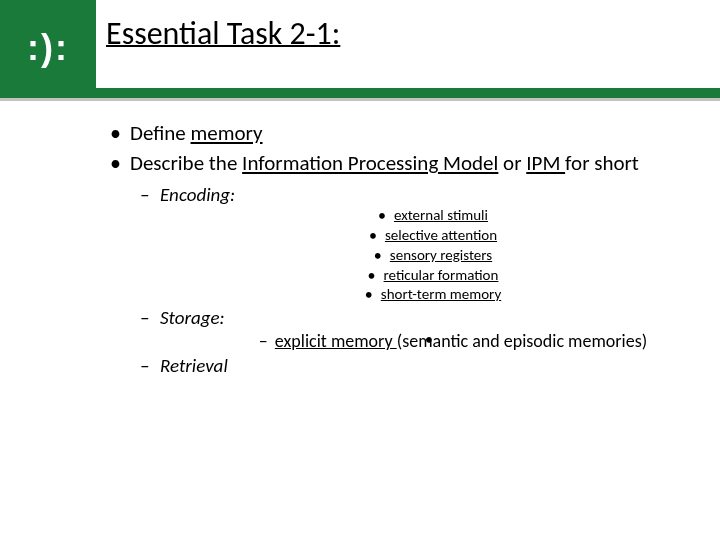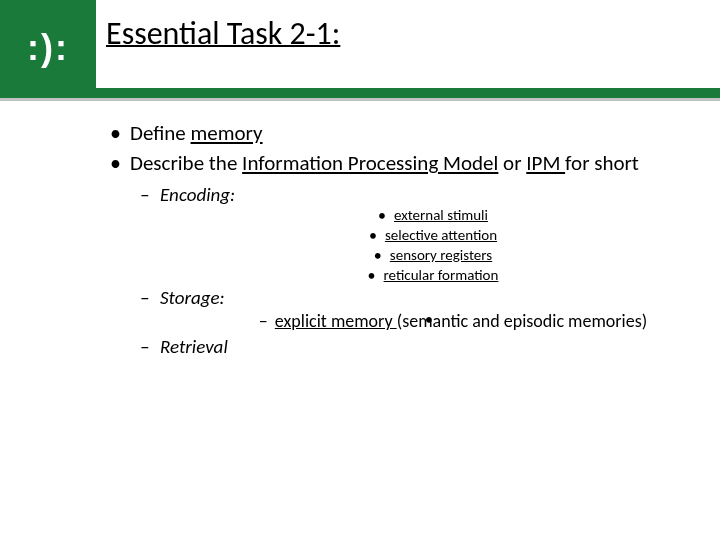--- a/index.html
+++ b/index.html
@@ -111,20 +111,21 @@
       <span>Describe the </span><span class="u">Information Processing Model</span><span> or </span><span class="u">IPM </span><span>for short</span>
 
       <ul class="dash-list">
         <li>
           <span>Encoding:</span>
           <ul class="b3">
             <li><span class="u">external stimuli</span></li>
             <li><span class="u">selective attention</span></li>
             <li><span class="u">sensory registers</span></li>
             <li><span class="u">reticular formation</span></li>
+            <li><span class="u">short-term memory</span></li>
           </ul>
         </li>
         <li>
           <span>Storage:</span>
           <ul class="b3">
             <li>
               <ul class="b4">
                 <li><span class="u">explicit memory </span><span>(semantic and episodic memories)</span></li>
               </ul>
             </li>

